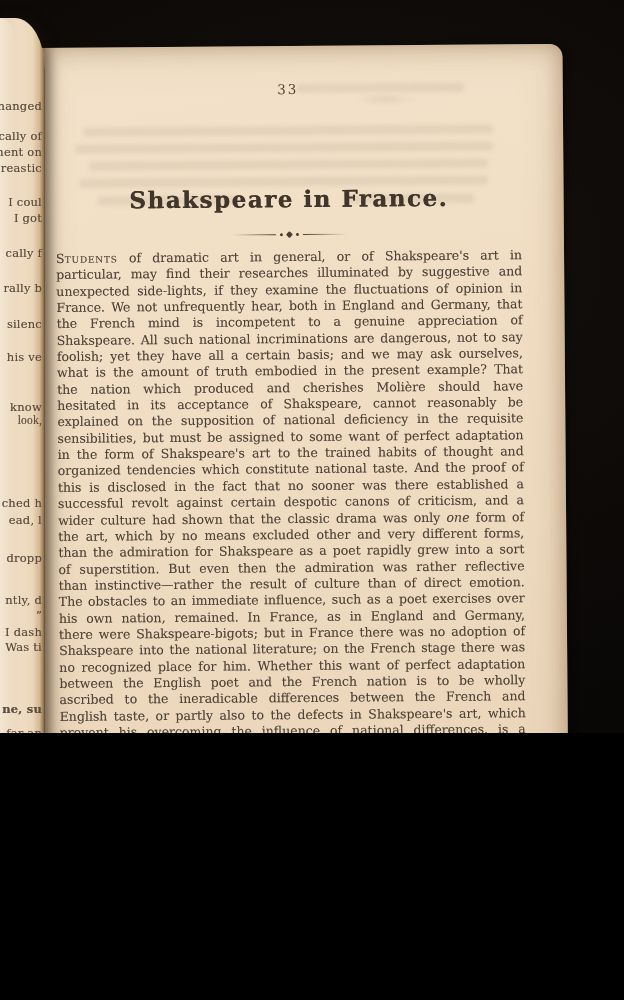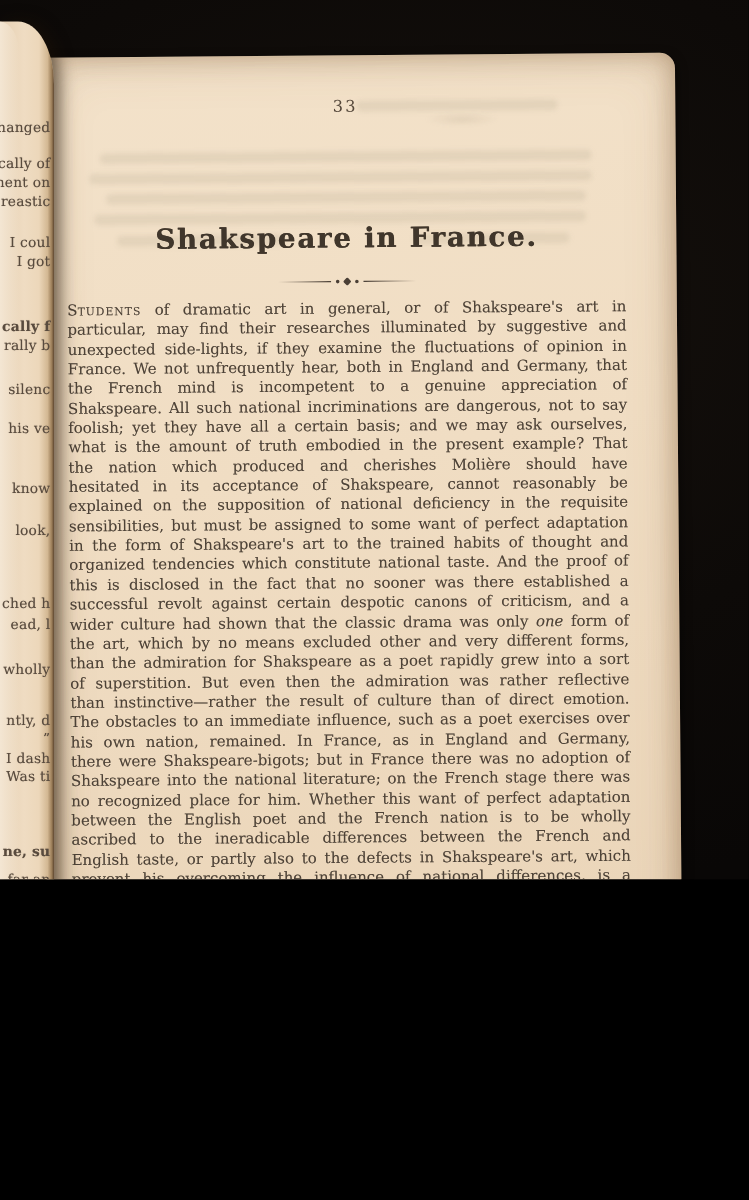--- a/index.html
+++ b/index.html
@@ -178,29 +178,29 @@
     </div>
   </div>
 
   <div class="left-page" id="left-strip">
       <div class="fragment" style="top: 82px;">hanged</div>
       <div class="fragment" style="top: 112px;">cally of</div>
       <div class="fragment" style="top: 128px;">nent on</div>
       <div class="fragment" style="top: 144px;">reastic</div>
       <div class="fragment" style="top: 178px;">I coul</div>
       <div class="fragment" style="top: 194px; text-align: right;">I got</div>
-      <div class="fragment" style="top: 248px; font-weight: bold;">cally f</div>
+      <div class="fragment" style="top: 229px;">cally f</div>
       <div class="fragment" style="top: 264px;">rally b</div>
       <div class="fragment" style="top: 300px;">silenc</div>
       <div class="fragment" style="top: 333px; text-align: center;">his ve</div>
       <div class="fragment" style="top: 383px;">know</div>
-      <div class="fragment" style="top: 418px;">look,</div>
+      <div class="fragment" style="top: 396px; font-family: Liberation Serif, serif;">look,</div>
       <div class="fragment" style="top: 479px;">ched h</div>
       <div class="fragment" style="top: 496px;">ead, l</div>
-      <div class="fragment" style="top: 534px;">wholly</div>
+      <div class="fragment" style="top: 534px;">dropp</div>
       <div class="fragment" style="top: 576px;">ntly, d</div>
       <div class="fragment" style="top: 591px;">”</div>
       <div class="fragment" style="top: 608px; text-align: center;">I dash</div>
       <div class="fragment" style="top: 623px;">Was ti</div>
       <div class="fragment" style="top: 685px; font-weight: bold;">ne, su</div>
       <div class="fragment" style="top: 709px;">far an</div>
       <div class="fragment" style="top: 724px; text-align: center;">ntly t</div>
       <div class="fragment" style="top: 769px;">water</div>
       <div class="fragment" style="top: 786px; text-align: center;">s float-</div>
     </div>

